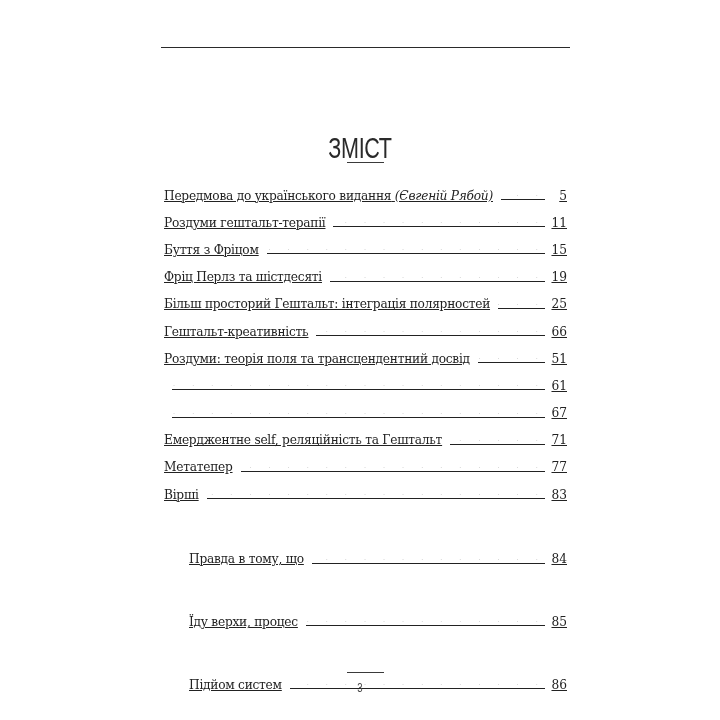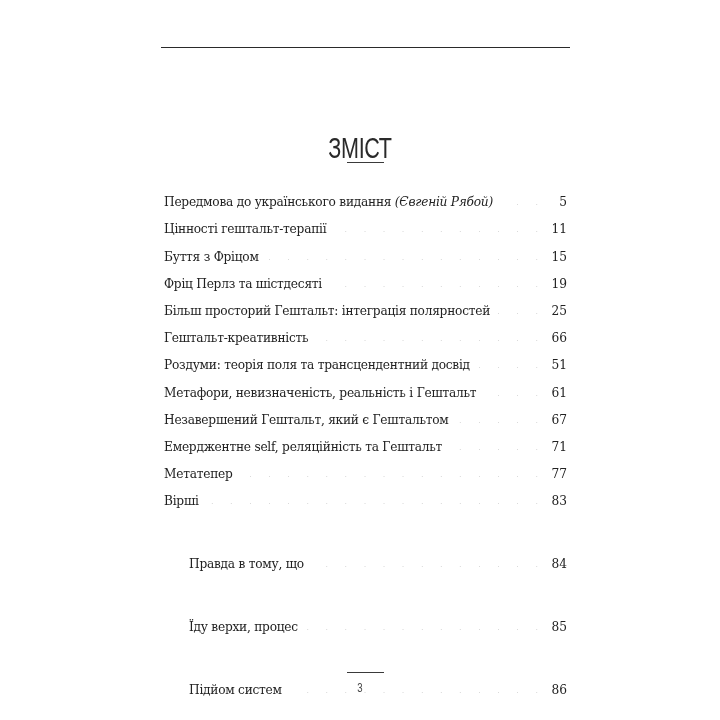--- a/index.html
+++ b/index.html
@@ -50,26 +50,27 @@
       position: absolute;
       left: 164px;
       top: 182px;
       width: 403px;
       margin: 0;
       padding: 0;
       list-style: none;
     }
     .toc-entry {
       display: flex;
-      align-items: flex-end;
+      align-items: center;
       height: 27.2px;
       font-family: "DejaVu Serif", serif;
       font-size: 12.2px;
       color: #222;
       white-space: nowrap;
+      text-decoration: underline;
     }
     .toc-entry.sub {
       padding-left: 25px;
       height: 23.8px;
       margin-top: 39px;
     }
     .toc-entry.after-sub {
       margin-top: 20px;
     }
     .toc-entry .label {
@@ -115,21 +116,21 @@
 
 <div class="short-rule upper"></div>
 
 <ul class="toc">
   <li class="toc-entry">
     <span class="label"><span>Передмова до українського видання</span> <em>(Євгеній Рябой)</em></span>
     <span class="leader">· · · · · · · · · · · · · · · · · · · · · · · · · · · · · · · · · · · · · · ·</span>
     <span class="page">5</span>
   </li>
   <li class="toc-entry">
-    <span class="label">Цінності гештальт-терапії</span>
+    <span class="label">Роздуми гештальт-терапії</span>
     <span class="leader">· · · · · · · · · · · · · · · · · · · · · · · · · · · · · · · · · · · · · · ·</span>
     <span class="page">11</span>
   </li>
   <li class="toc-entry">
     <span class="label">Буття з Фріцом</span>
     <span class="leader">· · · · · · · · · · · · · · · · · · · · · · · · · · · · · · · · · · · · · · ·</span>
     <span class="page">15</span>
   </li>
   <li class="toc-entry">
     <span class="label">Фріц Перлз та шістдесяті</span>
@@ -145,26 +146,24 @@
     <span class="label">Гештальт-креативність</span>
     <span class="leader">· · · · · · · · · · · · · · · · · · · · · · · · · · · · · · · · · · · · · · ·</span>
     <span class="page">66</span>
   </li>
   <li class="toc-entry">
     <span class="label">Роздуми: теорія поля та трансцендентний досвід</span>
     <span class="leader">· · · · · · · · · · · · · · · · · · · · · · · · · · · · · · · · · · · · · · ·</span>
     <span class="page">51</span>
   </li>
   <li class="toc-entry">
-    <span class="label">Метафори, невизначеність, реальність і Гештальт</span>
     <span class="leader">· · · · · · · · · · · · · · · · · · · · · · · · · · · · · · · · · · · · · · ·</span>
     <span class="page">61</span>
   </li>
   <li class="toc-entry">
-    <span class="label">Незавершений Гештальт, який є Гештальтом</span>
     <span class="leader">· · · · · · · · · · · · · · · · · · · · · · · · · · · · · · · · · · · · · · ·</span>
     <span class="page">67</span>
   </li>
   <li class="toc-entry">
     <span class="label">Емерджентне self, реляційність та Гештальт</span>
     <span class="leader">· · · · · · · · · · · · · · · · · · · · · · · · · · · · · · · · · · · · · · ·</span>
     <span class="page">71</span>
   </li>
   <li class="toc-entry">
     <span class="label">Метатепер</span>

